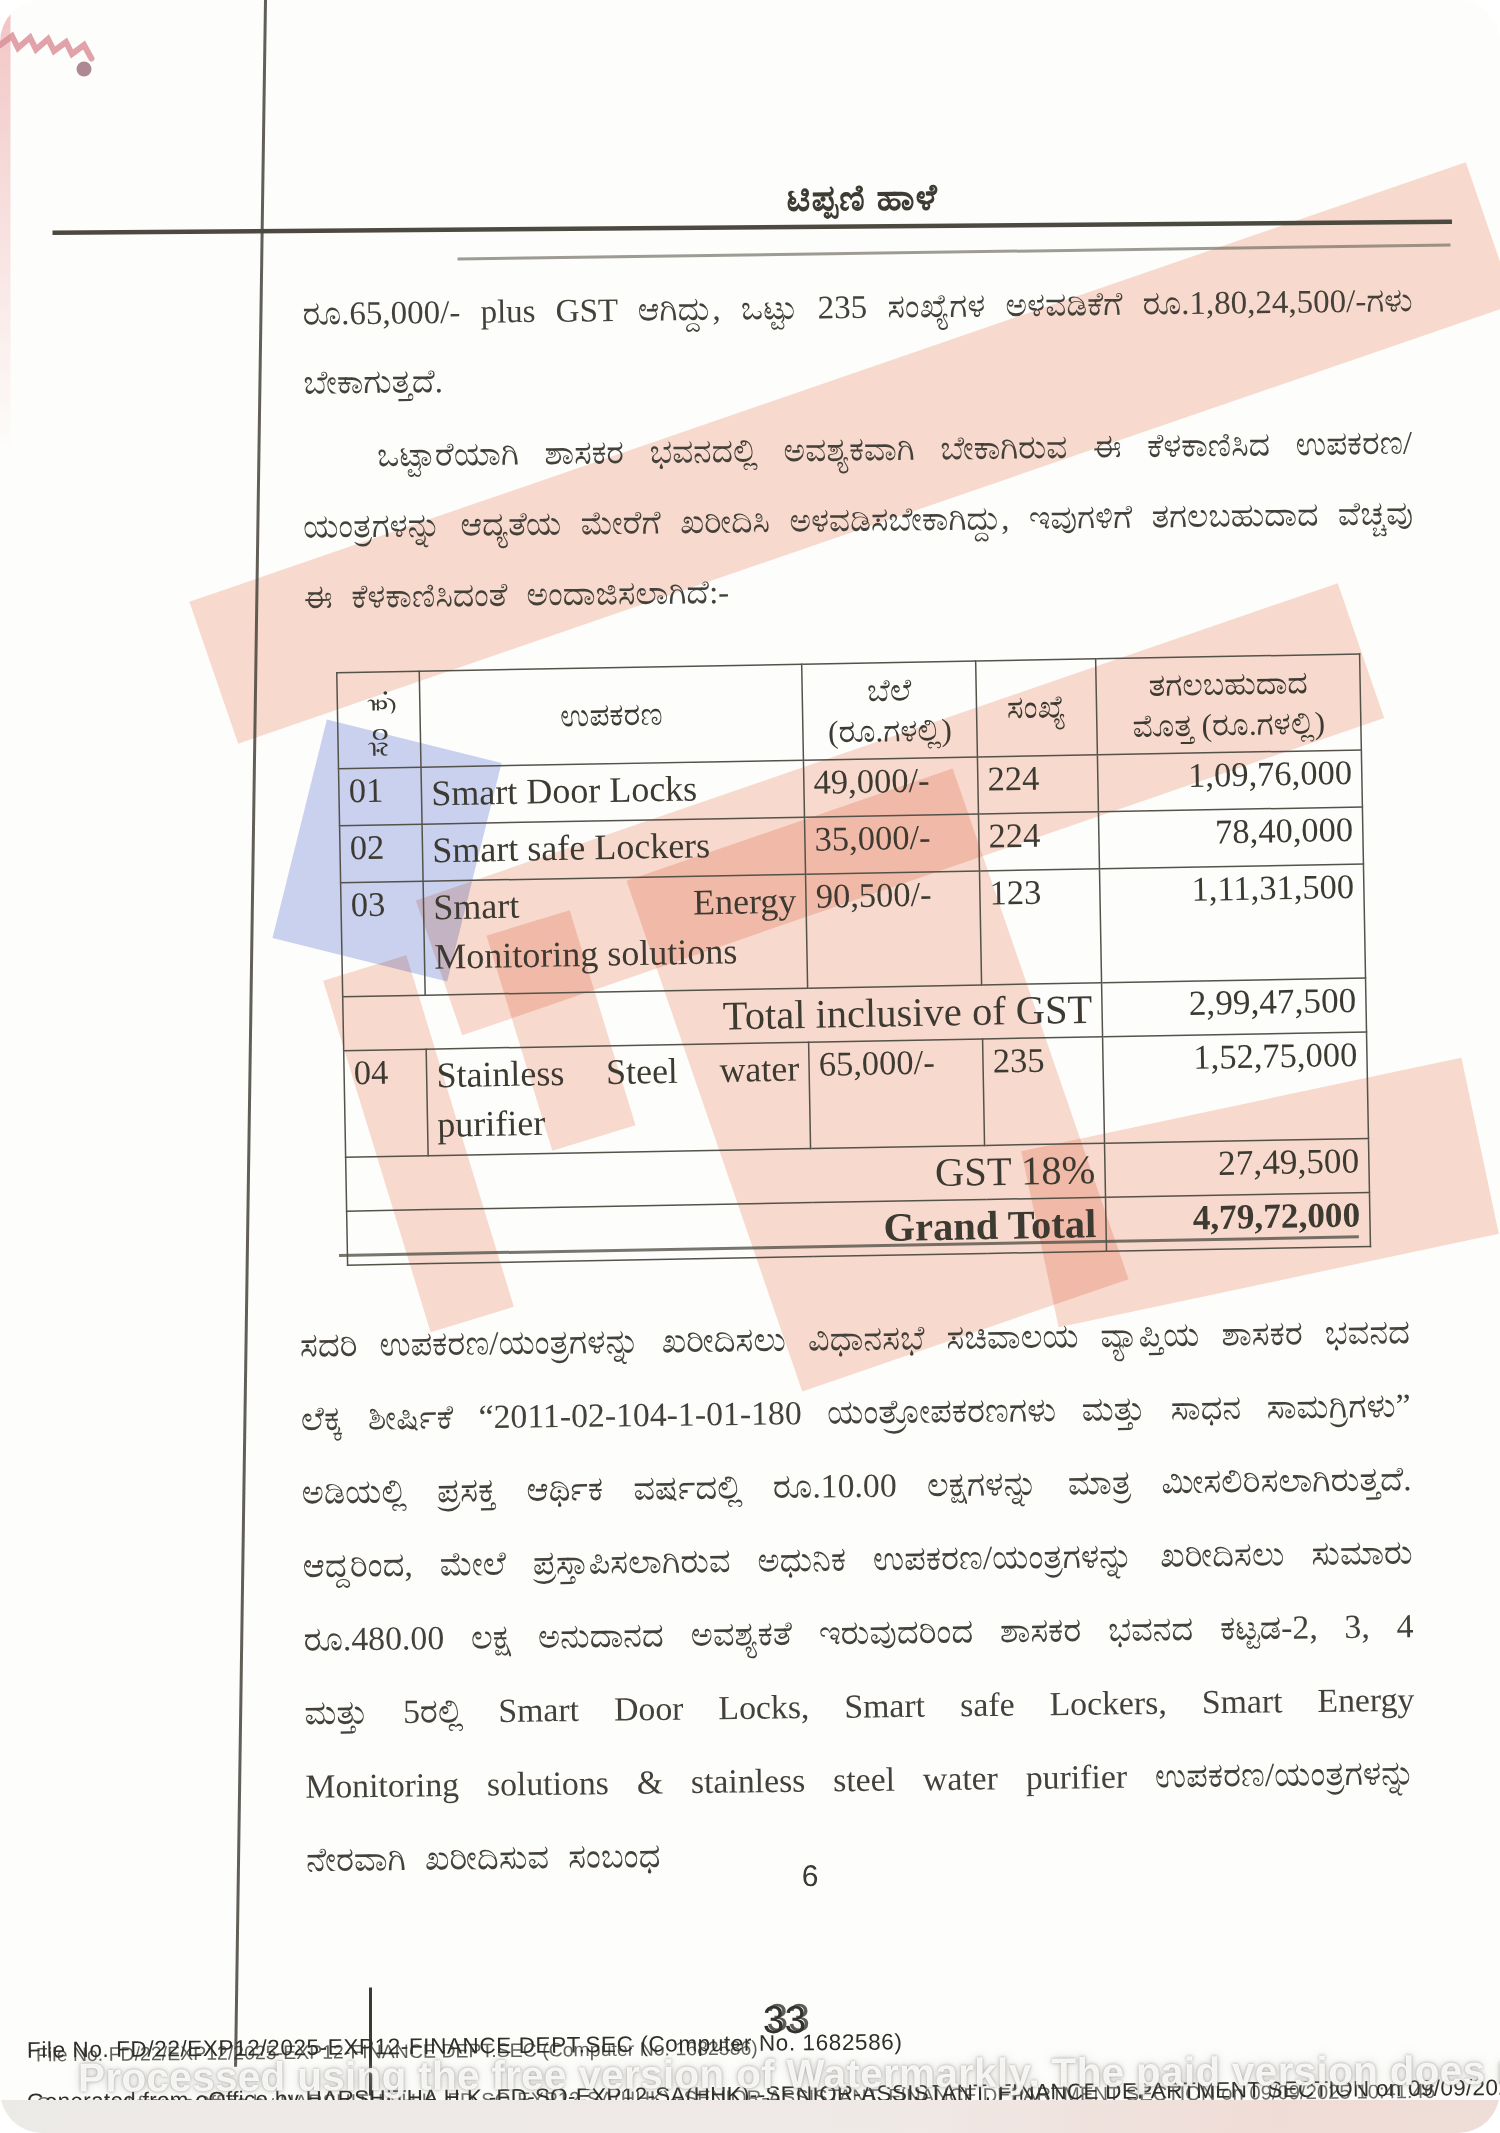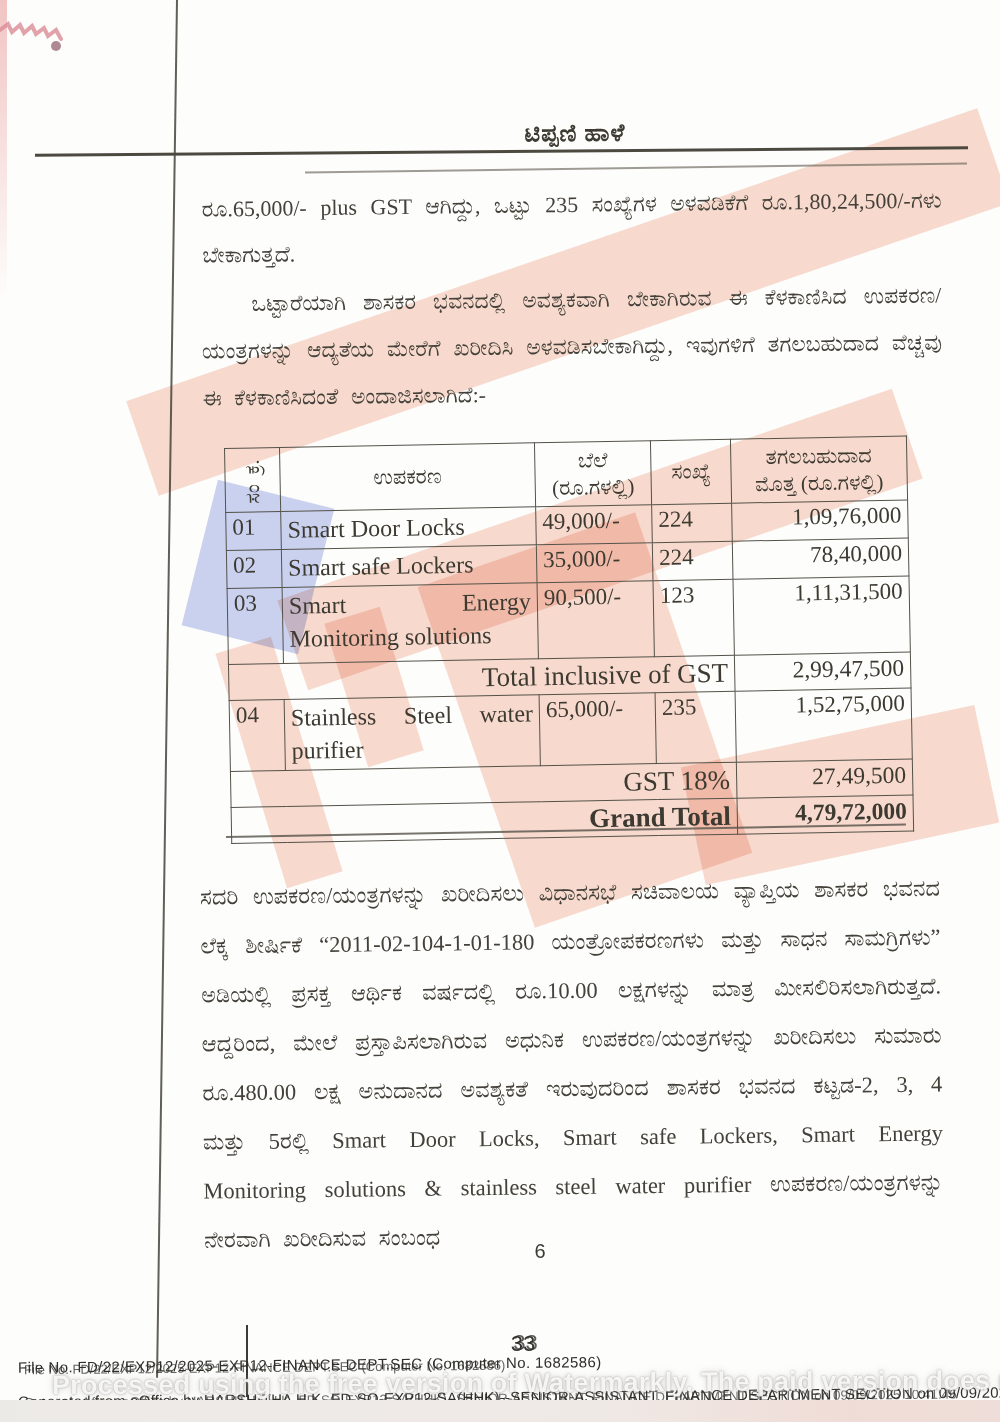--- a/index.html
+++ b/index.html
@@ -1,17 +1,17 @@
 <!DOCTYPE html>
 <html lang="kn"><head>
 <meta charset="utf-8">
 <style>
   html,body{margin:0;padding:0;background:#ffffff;}
   .page{position:relative;width:1000px;height:1422px;background:#fdfdfb;overflow:hidden;
-        font-family:"Liberation Serif", serif;color:#3e3b33;}
+        font-family:"Liberation Serif", serif;color:#3e3b33;border-radius:28px;}
   
   .wm-layer{position:absolute;inset:0;pointer-events:none;}
   .wm{position:absolute;mix-blend-mode:multiply;}
   .wm.salmon{background:rgba(243,184,164,0.50);}
   .wm.blue{background:rgba(152,167,232,0.50);}
   .wm1{left:118px;top:252px;width:900px;height:100px;transform:rotate(-19deg);}
   .wm2{left:275px;top:492px;width:650px;height:95px;transform:rotate(-19deg);}
   .wm3{left:250px;top:640px;width:58px;height:245px;transform:rotate(-17deg);}
   .wm4{left:345px;top:612px;width:58px;height:150px;transform:rotate(-17deg);}
   .wm5{left:470px;top:540px;width:230px;height:360px;transform:rotate(-19deg);}
@@ -55,21 +55,21 @@
   td.amt{font-size:23px;text-align:right;padding-right:9px;}
   td.sumlbl{font-size:27px;text-align:right;padding-right:14px;border-top-width:1.7px;}
   td.sumamt{font-size:23.5px;text-align:right;padding-right:9px;font-weight:bold;}
   tr.grand td{font-weight:bold;}
   .table-bottom-extra{position:absolute;left:226px;top:836px;width:680px;height:2px;background:#55524a;
         transform:rotate(-1.05deg);transform-origin:left top;opacity:.8;}
   
   .num6{position:absolute;left:520px;top:1240px;width:40px;text-align:center;
         font-family:"Liberation Sans",sans-serif;font-size:20px;color:#3b3a33;}
   .num33{position:absolute;left:498px;top:1331px;width:50px;text-align:center;
-        font-family:"Liberation Sans",sans-serif;font-size:22px;color:#33322d;
+        font-family:"Liberation Sans",sans-serif;font-size:26px;color:#33322d;
         text-shadow:2.5px -1px 0 rgba(51,50,45,.8);}
   
   .f-line{position:absolute;font-family:"Liberation Sans",sans-serif;color:#2f2e29;
           white-space:nowrap;transform:rotate(-0.55deg);}
   .f1a{left:18px;top:1356px;font-size:15px;letter-spacing:.4px;}
   .f1b{left:24px;top:1360px;font-size:13px;opacity:.75;}
   .f2a{left:18px;top:1388px;font-size:15px;letter-spacing:.2px;}
   .f2b{left:24px;top:1391px;font-size:13.5px;opacity:.7;}
   .wm-text{position:absolute;left:52px;top:1368px;width:900px;text-align:center;
            font-family:"Liberation Sans",sans-serif;font-size:27px;font-weight:bold;

